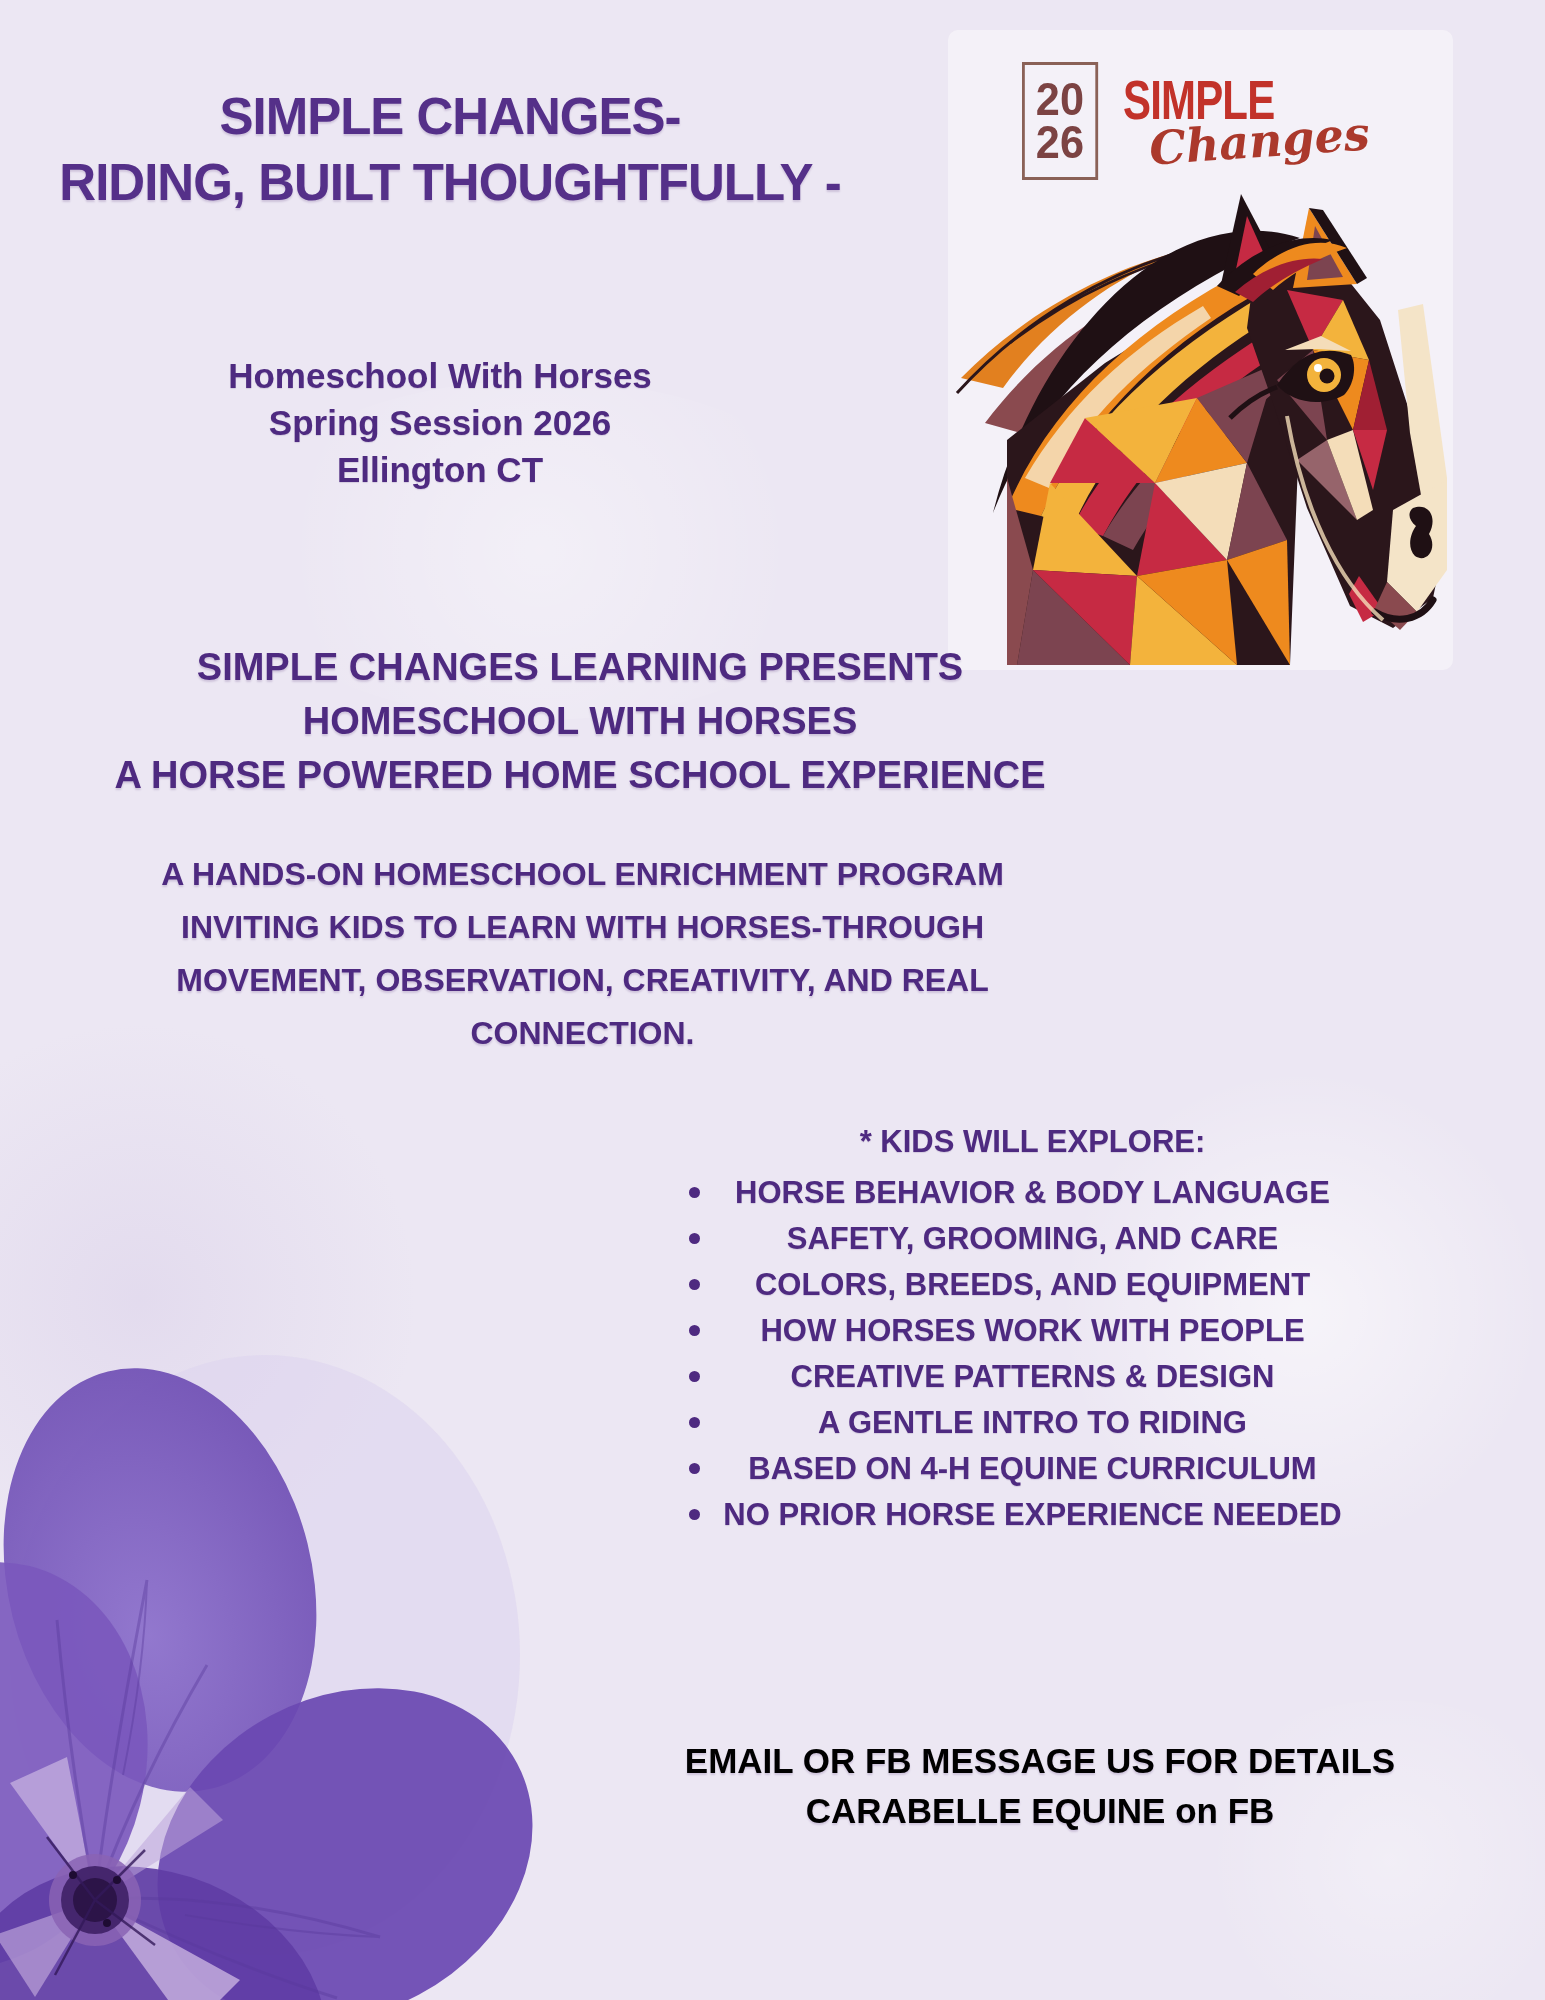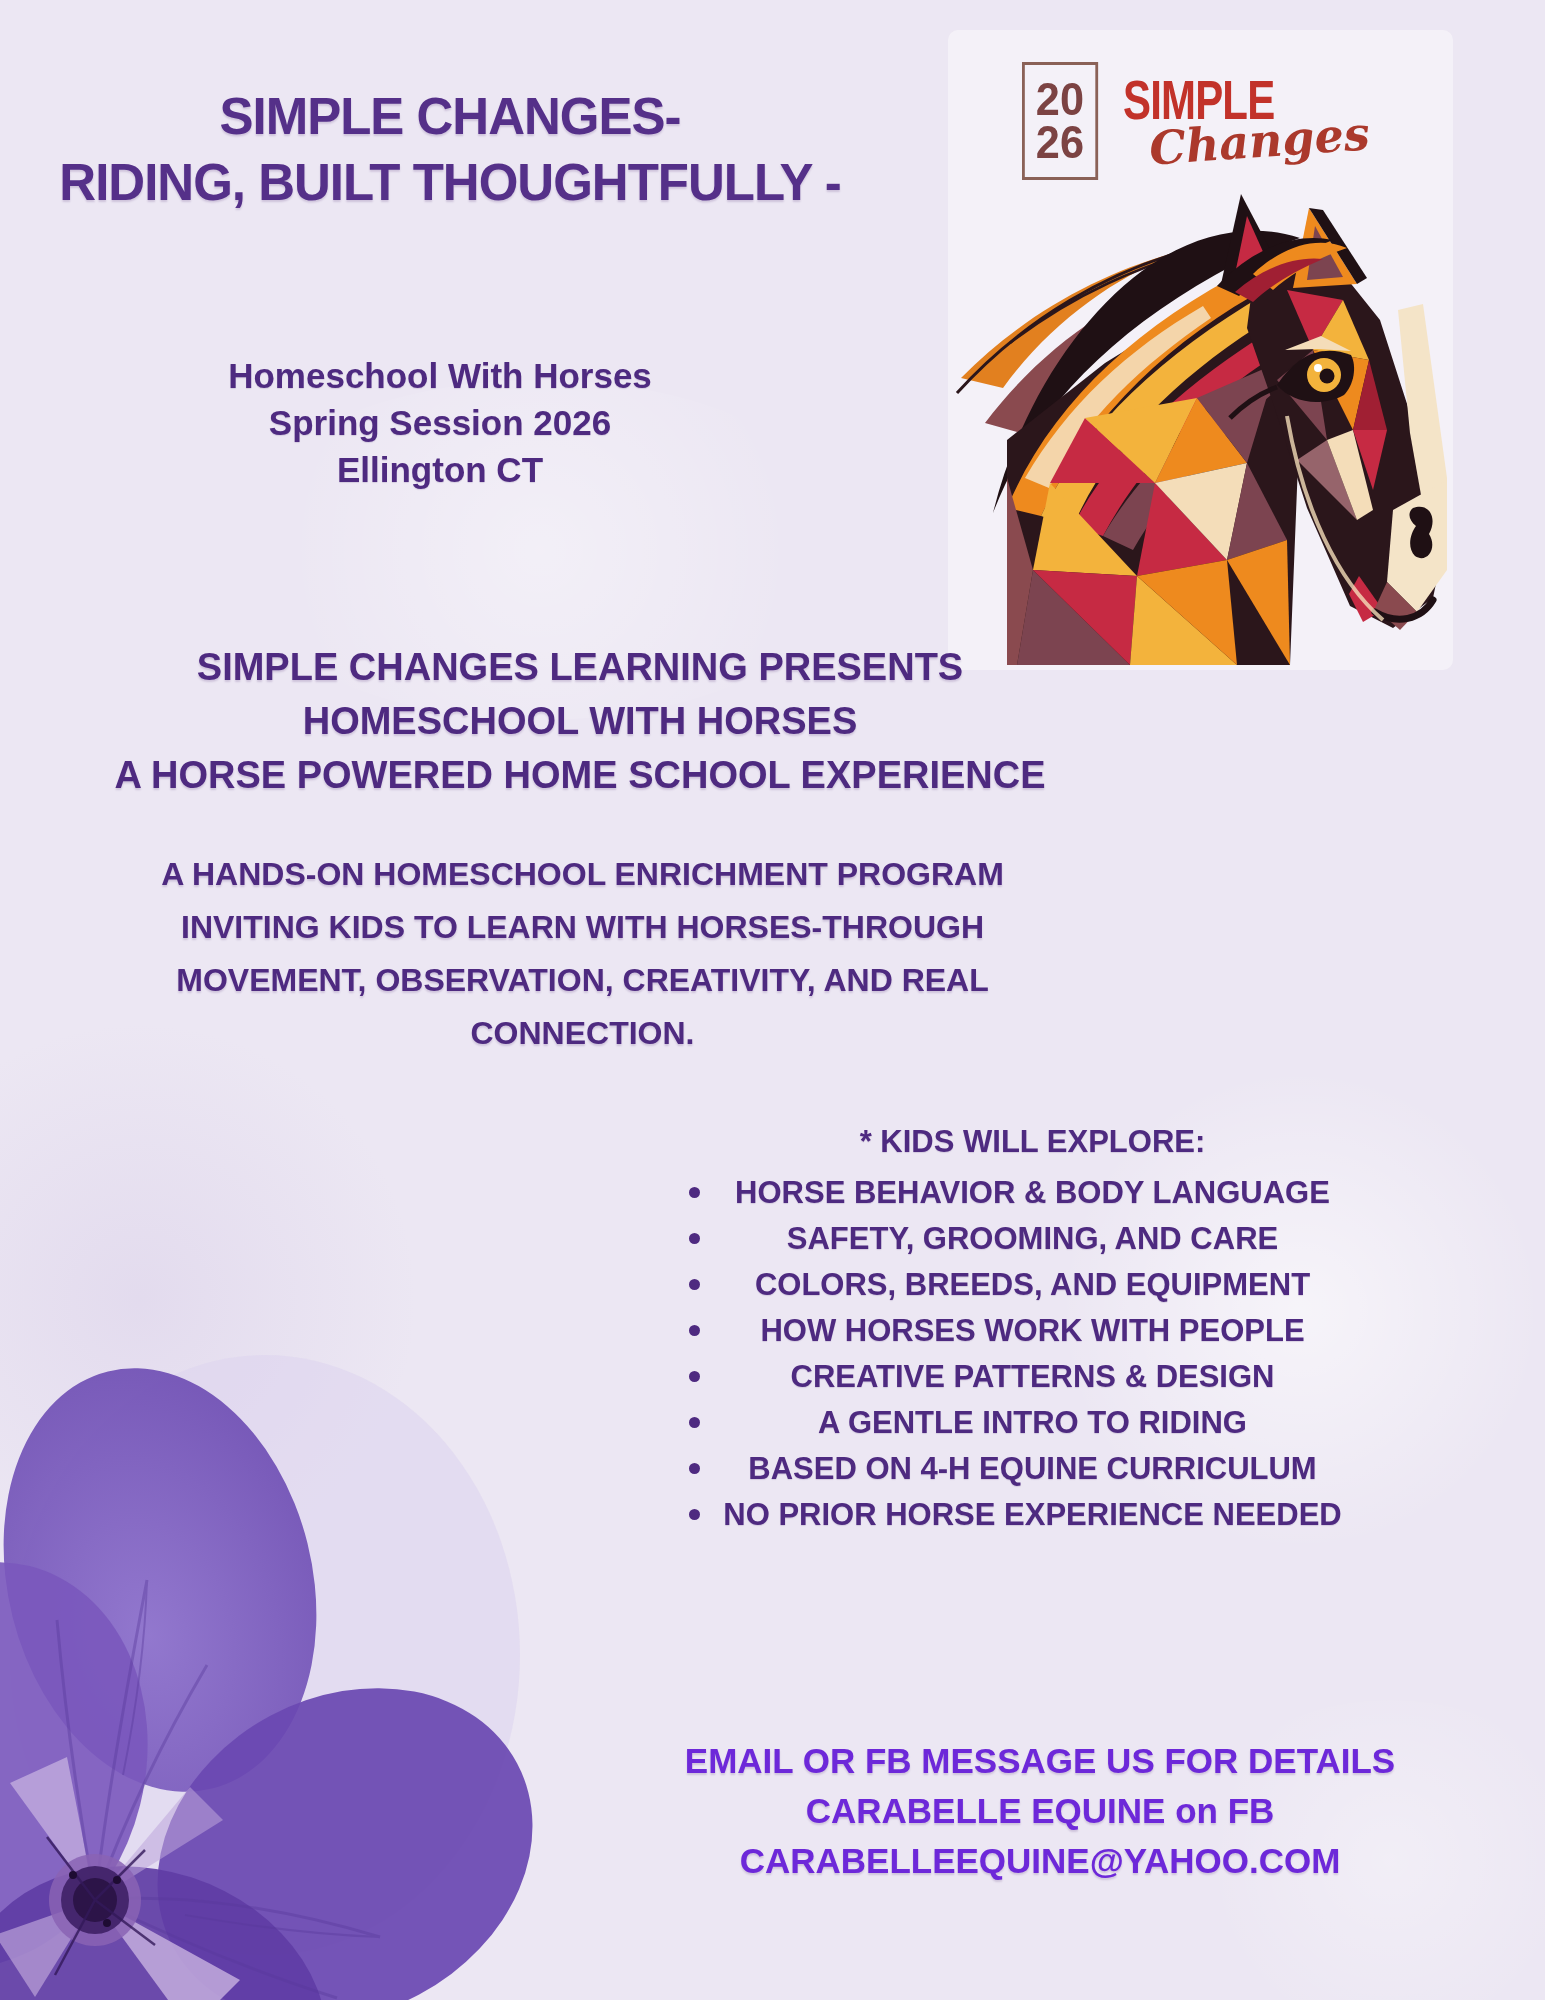--- a/index.html
+++ b/index.html
@@ -46,21 +46,21 @@
   .explore-block{
     position:absolute;left:655px;top:1092px;width:755px;
     color:#4e2a80;text-shadow:0 1px 1px rgba(70,35,110,.15);margin-top:32px;
   }
   .explore-heading{font-weight:bold;font-size:31px;line-height:36px;text-align:center;white-space:nowrap;}
   .explore-list{list-style:none;margin:10px 0 0 0;padding:0;}
   .explore-list li{position:relative;font-weight:bold;font-size:31px;line-height:46px;text-align:center;white-space:nowrap;}
   .bullet-dot{position:absolute;left:34px;top:17px;width:11px;height:11px;border-radius:50%;background:#4e2a80;}
   .contact-block{
     position:absolute;left:620px;top:1696px;width:840px;
-    font-size:35px;line-height:50px;color:#6d28d9;
+    font-size:35px;line-height:50px;color:#000000;
     text-shadow:0 2px 2px rgba(70,35,110,.18);
   }
 
   .logo-backdrop{
     position:absolute;left:948px;top:30px;width:505px;height:640px;
     background:rgba(252,249,251,.55);border-radius:10px;
   }
   .logo{position:absolute;left:1022px;top:62px;width:340px;height:130px;display:flex;}
   .year-box{
     box-sizing:border-box;width:84px;height:118px;border:3px solid #8a6157;
@@ -209,21 +209,20 @@
       <li><span class="bullet-dot"></span><span>CREATIVE PATTERNS &amp; DESIGN</span></li>
       <li><span class="bullet-dot"></span><span>A GENTLE INTRO TO RIDING</span></li>
       <li><span class="bullet-dot"></span><span>BASED ON 4-H EQUINE CURRICULUM</span></li>
       <li><span class="bullet-dot"></span><span>NO PRIOR HORSE EXPERIENCE NEEDED</span></li>
     </ul>
   </section>
 
   <section class="contact-block caps">
     <span class="line">EMAIL OR FB MESSAGE US FOR DETAILS</span>
     <span class="line">CARABELLE EQUINE on FB</span>
-    <span class="line">CARABELLEEQUINE@YAHOO.COM</span>
   </section>
 
   <svg class="flower" viewBox="0 0 625 665" aria-hidden="true">
     <defs>
       <radialGradient id="fg1" cx="42%" cy="62%" r="75%">
         <stop offset="0%" stop-color="#8b6fcb"></stop>
         <stop offset="100%" stop-color="#6a49b0"></stop>
       </radialGradient>
     </defs>
     <ellipse cx="270" cy="320" rx="255" ry="300" fill="#ddd3ee" opacity="0.55"></ellipse>

